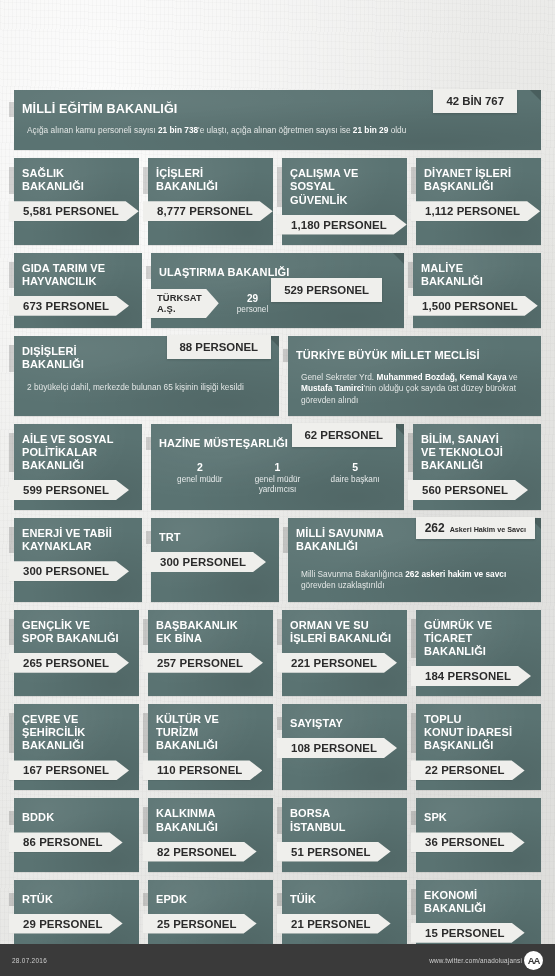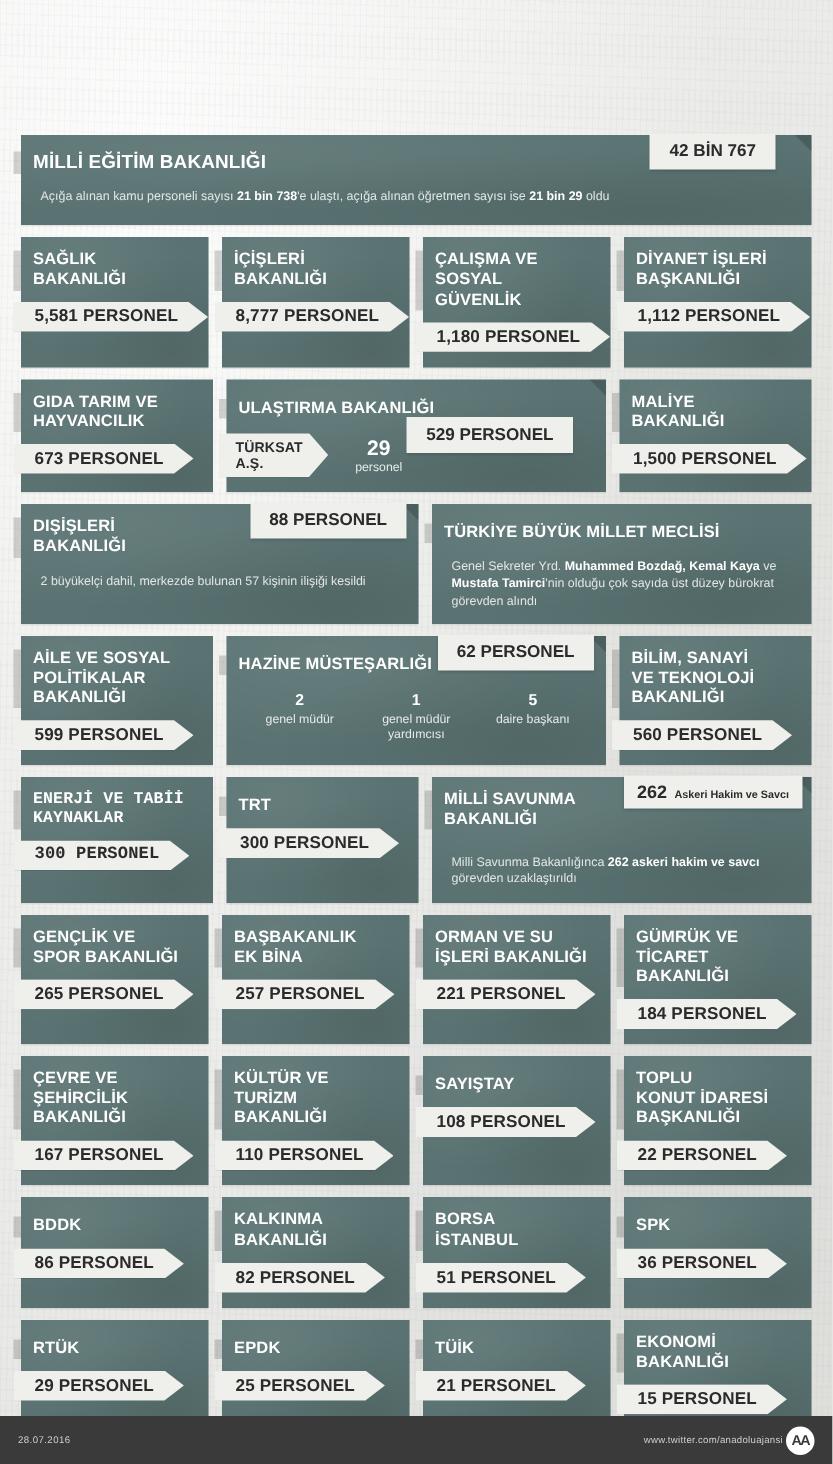--- a/index.html
+++ b/index.html
@@ -107,21 +107,21 @@
   .substats{ display:flex; padding:0 10px; margin-top:10px; }
   .substat{ flex:1 1 0; text-align:center; color:#e6eaea; }
   .substat .sv{ display:block; font-size:10.5px; font-weight:bold; color:#ffffff; }
   .substat .sl{ display:block; font-size:8.2px; line-height:1.25; margin-top:2px; }
 
   
   .inline-row{ display:flex; align-items:center; margin-top:9px; }
   .inline-row .tag{ margin-top:0; }
   .inline-tagtext{ white-space:pre-line; text-align:center; line-height:1.15; }
   .inline-count{ text-align:center; color:#e6eaea; margin-left:18px; }
-  .inline-count .sv{ display:block; font-size:14px; font-weight:bold; color:#fff; }
+  .inline-count .sv{ display:block; font-size:10px; font-weight:bold; color:#fff; }
   .inline-count .sl{ display:block; font-size:8.2px; margin-top:1px; }
 
   
   .fold{
     position:absolute; top:0; right:0; width:0; height:0;
     border-left:11px solid transparent;
     border-top:11px solid rgba(0,0,0,.18);
   }
 
   
@@ -220,21 +220,21 @@
         <div class="tag">1,500 PERSONEL</div>
       </div>
     </div>
 
     <div class="row">
       <div class="card" style="flex:0 0 265px;">
         <div class="fold"></div>
         <div class="ribbon"><div class="rb-name">DIŞİŞLERİ
 BAKANLIĞI</div></div>
         <div class="tag-top" style="right:8px;">88 PERSONEL</div>
-        <div class="note" style="margin-top:10px;">2 büyükelçi dahil, merkezde bulunan 57 kişinin ilişiği kesildi</div>
+        <div class="note" style="margin-top:10px;">2 büyükelçi dahil, merkezde bulunan 65 kişinin ilişiği kesildi</div>
       </div>
       <div class="card" style="flex:1 1 0;">
         <div class="ribbon"><div class="rb-name">TÜRKİYE BÜYÜK MİLLET MECLİSİ</div></div>
         <div class="note" style="margin-top:9px;">
           <span>Genel Sekreter Yrd. </span><b>Muhammed Bozdağ, Kemal Kaya</b><span> ve </span><b>Mustafa Tamirci</b><span>'nin olduğu çok sayıda üst düzey bürokrat görevden alındı</span>
         </div>
       </div>
     </div>
 
     <div class="row">
@@ -266,21 +266,21 @@
       </div>
       <div class="card" style="flex:0 0 128px;">
         <div class="ribbon"><div class="rb-name">BİLİM, SANAYİ
 VE TEKNOLOJİ
 BAKANLIĞI</div></div>
         <div class="tag">560 PERSONEL</div>
       </div>
     </div>
 
     <div class="row">
-      <div class="card" style="flex:0 0 128px;font-family:Liberation Mono, monospace;">
+      <div class="card" style="flex:0 0 128px;">
         <div class="ribbon"><div class="rb-name">ENERJİ VE TABİİ
 KAYNAKLAR</div></div>
         <div class="tag">300 PERSONEL</div>
       </div>
       <div class="card" style="flex:0 0 128px;">
         <div class="ribbon"><div class="rb-name">TRT</div></div>
         <div class="tag">300 PERSONEL</div>
       </div>
       <div class="card" style="flex:1 1 0;">
         <div class="fold"></div>

